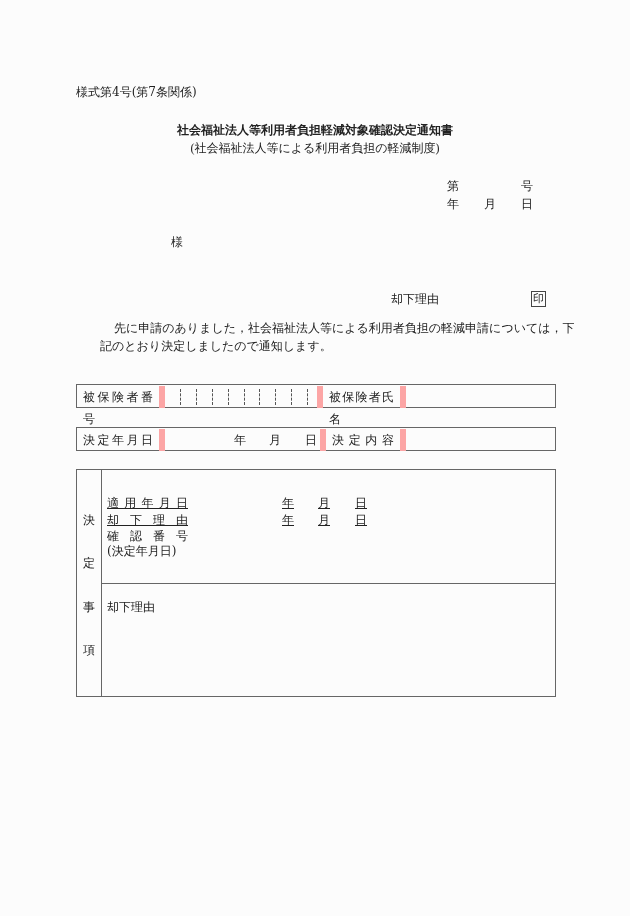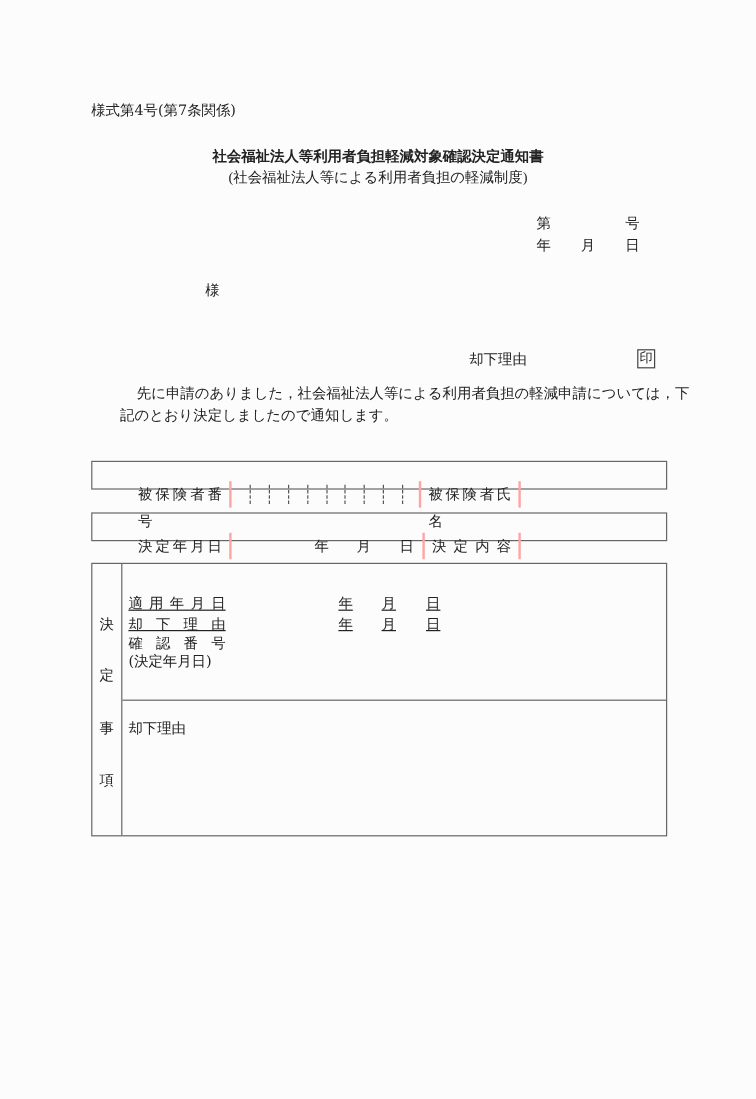--- a/index.html
+++ b/index.html
@@ -15,22 +15,22 @@
   .docno { top:179px; }
   .datehead { top:197px; }
   .addressee { left:171px; top:235px; }
   .issuer { left:391px; top:292px; }
   .seal { left:531px; top:291px; width:13px; height:14px; border:1px solid #444; text-align:center; line-height:14px; font-size:11px; }
   .body-text { left:76px; top:319px; width:480px; white-space:normal; line-height:18px; text-indent:14px;margin-left:24px; }
 
   .row { position:absolute; left:76px; width:478px; height:22px; border:1px solid #666; }
   .row1 { top:384px; }
   .row2 { top:427px; }
-  .cell { position:absolute; top:16px; height:22px; line-height:22px;margin-left:32px; }
-  .bl { border-left:2px solid #fca5a5; }
+  .cell { position:absolute; top:1px; height:22px; line-height:22px; }
+  .bl { border-left:6px solid #fca5a5; }
   .lbl { padding:0 6px; box-sizing:border-box; }
   .just { text-align:justify; text-align-last:justify; }
   .digits { display:flex; }
   .digit { flex:1; height:16px; margin-top:3px; border-right:1px dashed #555; }
   .digit:last-child { border-right:none; }
 
   .dtable { position:absolute; left:76px; top:469px; width:478px; height:226px; border:1px solid #666; }
   .side { position:absolute; left:0; top:0; width:24px; height:226px; border-right:1px solid #666; }
   .side span { position:absolute; left:0; width:24px; text-align:center; line-height:14px; }
   .divider { position:absolute; left:25px; right:0; top:113px; border-top:1px solid #666; }

